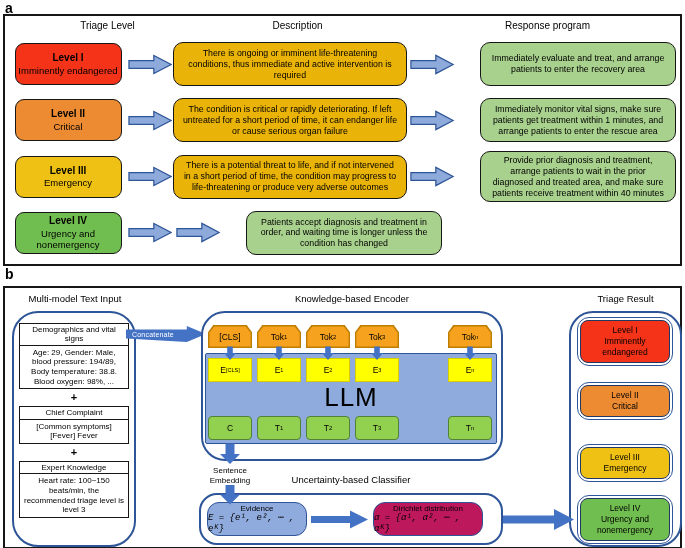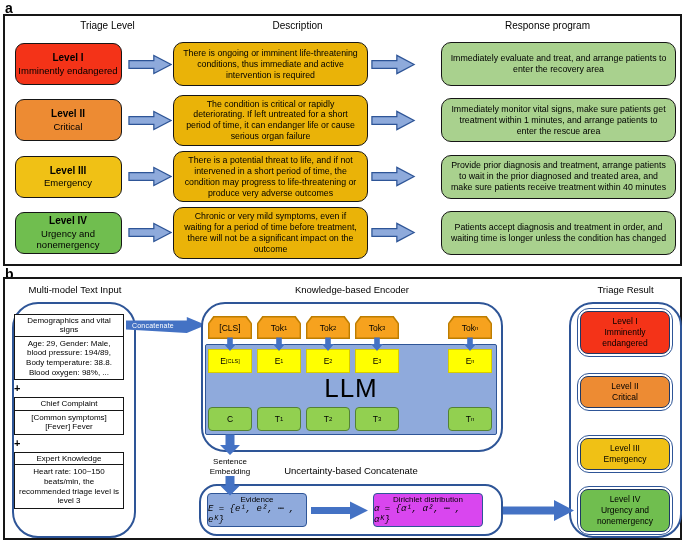--- a/index.html
+++ b/index.html
@@ -3,55 +3,55 @@
 <meta charset="utf-8">
 <style>
   html,body{margin:0;padding:0;background:#fff;}
   .fig{position:relative;width:685px;height:548px;background:#fff;
        font-family:"Liberation Sans",sans-serif;color:#000;overflow:hidden;}
   .panel-label{position:absolute;font-weight:bold;font-size:14px;line-height:1;}
   .label-a{left:5px;top:1px;}
   .label-b{left:5px;top:267px;}
   .panel{position:absolute;border:2px solid #161616;box-sizing:border-box;background:#fff;}
   .panel-a{left:3px;top:14px;width:679px;height:252px;padding:1px 4px 3px;display:flex;flex-direction:column;}
-  .panel-b{left:3px;top:277px;width:679px;height:263px;}
+  .panel-b{left:3px;top:286px;width:679px;height:263px;}
 
   
   .pa-hrow{position:relative;height:19px;flex:none;}
   .pa-h{position:absolute;top:3px;font-size:10px;text-align:center;}
   .h-level{left:26px;width:145px;}
   .h-desc{left:176px;width:225px;}
   .h-resp{left:416px;width:245px;}
   .pa-row{display:flex;align-items:center;flex:1;}
   .cell-level{width:118px;display:flex;justify-content:center;flex:none;}
   .cell-arr1{width:46px;flex:none;display:flex;justify-content:center;}
   .cell-desc{flex:1;}
   .cell-arr2{width:50px;flex:none;display:flex;justify-content:center;}
-  .cell-resp{width:235px;flex:none;margin-left:23px;}
+  .cell-resp{width:196px;flex:none;margin-left:23px;}
   .level-box{width:107px;min-height:42px;border:1.6px solid #161616;border-radius:9px;
              display:flex;flex-direction:column;justify-content:center;text-align:center;
              padding:2px;box-sizing:border-box;}
   .level-name{font-weight:bold;font-size:10px;line-height:1.25;}
   .level-sub{font-size:9.5px;line-height:1.2;}
   .desc-box,.resp-box{border:1.6px solid #161616;border-radius:10px;font-size:8.8px;line-height:1.24;
              text-align:center;display:flex;align-items:center;justify-content:center;
              padding:3px 8px;box-sizing:border-box;min-height:44px;}
   .desc-box{background:#eab308;}
   .resp-box{background:#A9D18E;}
   .block-arrow{display:block;}
 
   
   .sec-title{position:absolute;font-size:9.5px;text-align:center;}
   .t-input{left:2px;top:5px;width:136px;}
   .t-encoder{left:196px;top:5px;width:302px;}
   .t-result{left:564px;top:5px;width:113px;}
   .t-classifier{left:194px;top:186px;width:304px;font-size:9.5px;}
   .rounded{position:absolute;border:2px solid #2E5597;box-sizing:border-box;background:#fff;}
   .input-container{left:7px;top:23px;width:124px;height:236px;border-radius:26px;
-                   display:flex;flex-direction:column;padding-top:10px;}
+                   display:flex;flex-direction:column;align-items:center;padding-top:10px;}
   .io-box{width:110px;border:1.4px solid #161616;box-sizing:border-box;background:#fff;flex:none;}
   .io-head{border-bottom:1.4px solid #161616;text-align:center;font-size:8px;line-height:1.18;padding:1px 4px;}
   .io-body{text-align:center;font-size:8px;line-height:1.2;padding:2px 3px;}
   .plus{font-size:11px;font-weight:bold;line-height:1;margin:3px 0;}
   .concat{position:absolute;left:121px;top:38px;width:80px;height:16px;
           clip-path:polygon(0 22%,76% 22%,76% 0,100% 50%,76% 100%,0 78%);
           display:flex;align-items:center;}
   .concat span{font-size:7px;color:#ffffff;padding-left:6px;letter-spacing:0.2px;}
   .encoder-container{left:196px;top:23px;width:302px;height:150px;border-radius:24px;}
   .llm-box{position:absolute;left:200px;top:65px;width:292px;height:91px;border:1.5px solid #2E5597;
@@ -65,21 +65,21 @@
       display:flex;align-items:center;justify-content:center;font-size:8.5px;}
   .ebox{position:absolute;width:44px;height:24px;top:70px;border:1px solid #D8CB00;box-sizing:border-box;
       display:flex;align-items:center;justify-content:center;font-size:8.5px;z-index:2;}
   .tbox{position:absolute;width:44px;height:24px;top:128px;border:1.2px solid #538135;border-radius:4px;
       box-sizing:border-box;display:flex;align-items:center;justify-content:center;font-size:8.5px;}
   sub{font-size:6px;line-height:0;}
   .ebox sub{font-size:5.5px;}
   .down-arrow{position:absolute;z-index:3;display:block;}
   .se-label{position:absolute;left:188px;top:178px;width:74px;text-align:center;font-size:8px;line-height:1.2;}
   .classifier-container{left:194px;top:205px;width:304px;height:52px;border-radius:18px;}
-  .cls-box{position:absolute;border:1.5px solid #2E5597;box-sizing:border-box;border-radius:4px;
+  .cls-box{position:absolute;border:1.5px solid #2E5597;box-sizing:border-box;border-radius:12px;
       display:flex;flex-direction:column;align-items:center;justify-content:center;z-index:2;}
   .ev-box{left:202px;top:214px;width:100px;height:34px;}
   .di-box{left:368px;top:214px;width:110px;height:34px;}
   .cls-title{font-size:8px;line-height:1.2;}
   .formula{font-family:Liberation Mono, monospace;font-style:italic;font-size:9px;line-height:1.15;}
   .result-container{left:564px;top:23px;width:113px;height:236px;border-radius:24px;}
   .result-item{position:absolute;left:572px;width:96px;border:1.8px solid #2E5597;border-radius:12px;
       padding:2px;box-sizing:border-box;background:#fff;}
   .result-inner{border:1.2px solid #1F3864;border-radius:8px;text-align:center;
       font-size:8.5px;line-height:1.3;padding:4px 2px;}
@@ -179,23 +179,20 @@
           <div class="level-box" style="background: rgb(112, 190, 79);">
         <div class="level-name">Level IV</div>
         <div class="level-sub">Urgency and nonemergency</div>
       </div>
         </div>
       <div class="cell-arr1">
           <svg class="block-arrow" viewBox="0 0 46 24" width="44" height="23">
             <path d="M1 8 H27 V2.5 L45 12 L27 21.5 V16 H1 Z" stroke="#2E5597" stroke-width="1.3" fill="#8EAADB"></path>
           </svg>
         </div>
-      <div class="cell-desc">
-          <div class="desc-box">Chronic or very mild symptoms, even if waiting for a period of time before treatment, there will not be a significant impact on the outcome</div>
-        </div>
       <div class="cell-arr2">
           <svg class="block-arrow" viewBox="0 0 46 24" width="46" height="23">
             <path d="M1 8 H27 V2.5 L45 12 L27 21.5 V16 H1 Z" stroke="#2E5597" stroke-width="1.3" fill="#8EAADB"></path>
           </svg>
         </div>
       <div class="cell-resp">
           <div class="resp-box">Patients accept diagnosis and treatment in order, and waiting time is longer unless the condition has changed</div>
         </div>
     </div>
   </div>
@@ -320,34 +317,34 @@
       </div>
     <div class="tbox" style="left: 443px; background: rgb(146, 208, 80);">
         <span>T</span>
         <sub>n</sub>
       </div>
 
     <svg class="down-arrow" style="left:214px;top:155px;" width="22" height="22" viewBox="0 0 22 22">
         <path d="M6.5 0.5 H15.5 V11 H21 L11 21 L1 11 H6.5 Z" fill="#4472C4"></path>
       </svg>
     <div class="se-label">Sentence Embedding</div>
-    <div class="sec-title t-classifier">Uncertainty-based Concatenate</div>
+    <div class="sec-title t-classifier">Uncertainty-based Classifier</div>
     <svg class="down-arrow" style="left:214px;top:197px;" width="22" height="20" viewBox="0 0 22 20">
         <path d="M6.5 0 H15.5 V9.5 H21 L11 19.5 L1 9.5 H6.5 Z" fill="#4472C4"></path>
       </svg>
 
     <div class="rounded classifier-container"></div>
     <div class="cls-box ev-box" style="background: rgb(143, 170, 220);">
       <div class="cls-title">Evidence</div>
       <div class="formula">E = {e¹, e², ⋯ , eᴷ}</div>
     </div>
     <svg class="down-arrow" style="left:306px;top:222px;" width="58" height="19" viewBox="0 0 58 19">
         <path d="M0 6 H39 V0.5 L57 9.5 L39 18.5 V13 H0 Z" fill="#4472C4"></path>
       </svg>
-    <div class="cls-box di-box" style="background: #d946ef;">
+    <div class="cls-box di-box" style="background: #be185d;">
       <div class="cls-title">Dirichlet distribution</div>
       <div class="formula">α = {α¹, α², ⋯ , αᴷ}</div>
     </div>
 
     <svg class="down-arrow" style="left:498px;top:220px;" width="72" height="23" viewBox="0 0 72 23">
         <path d="M0 7.5 H51 V1 L71 11.5 L51 22 V15.5 H0 Z" fill="#4472C4"></path>
       </svg>
 
     <div class="rounded result-container"></div>
 

